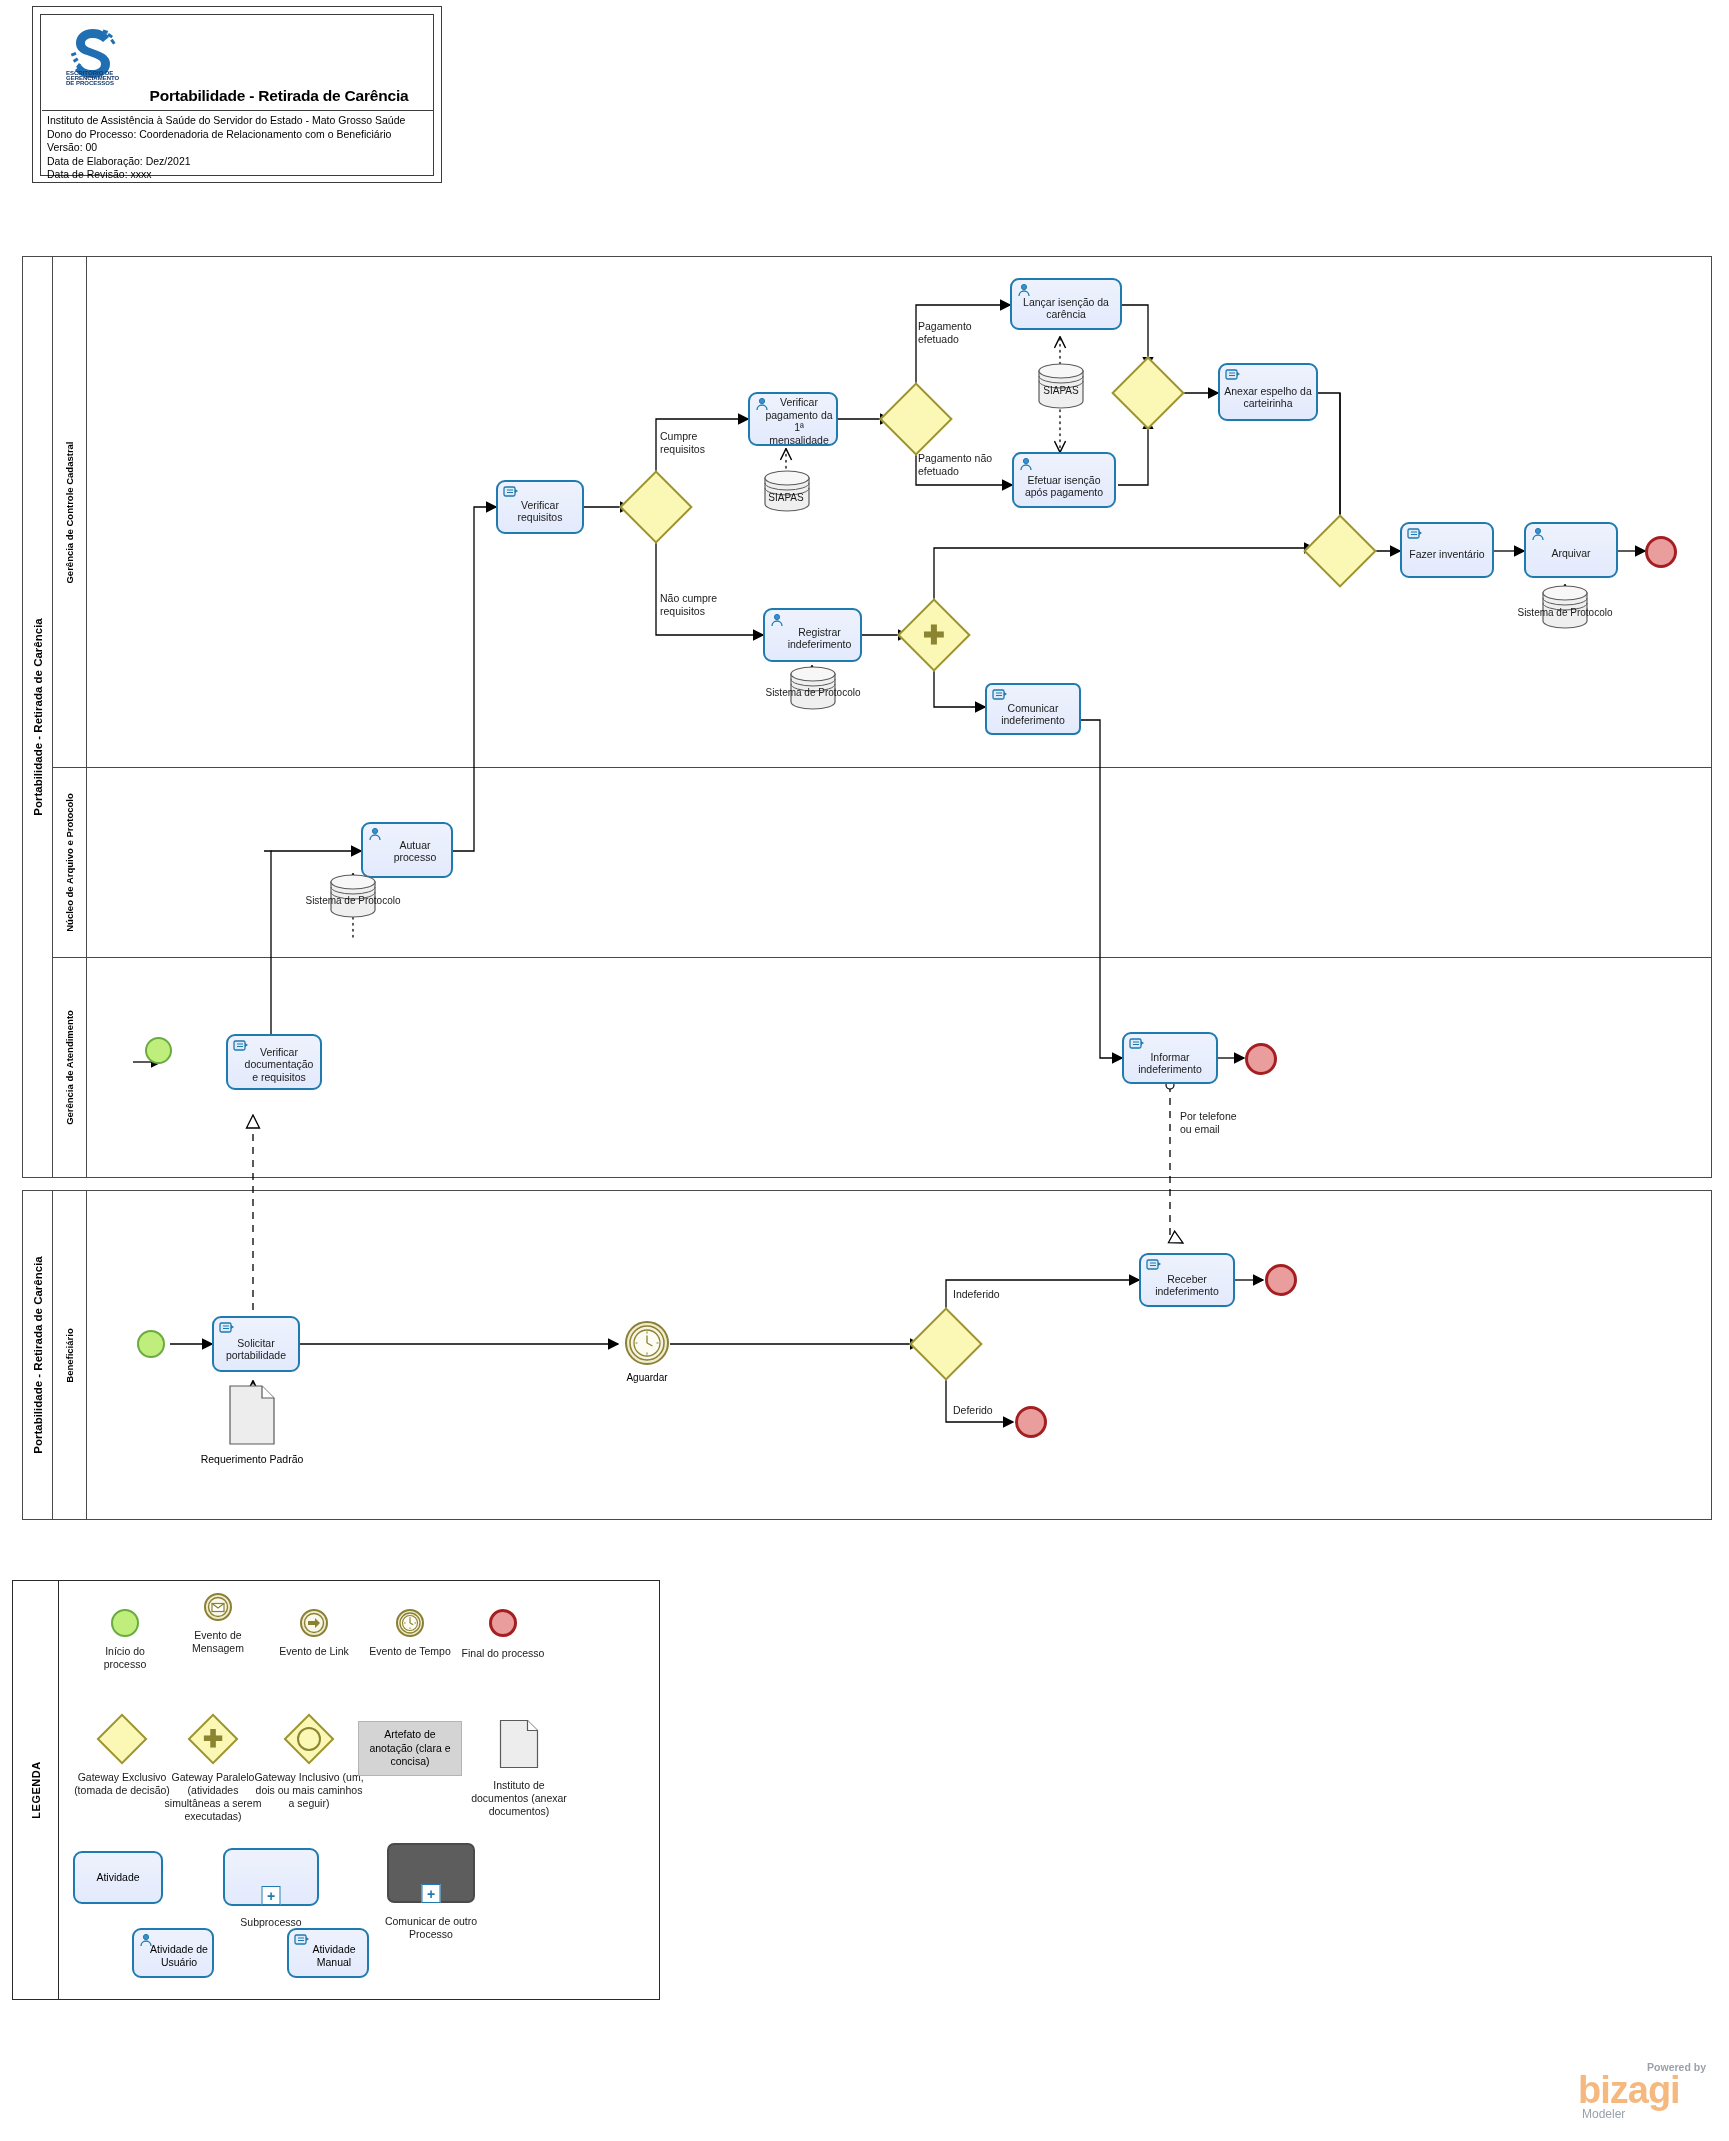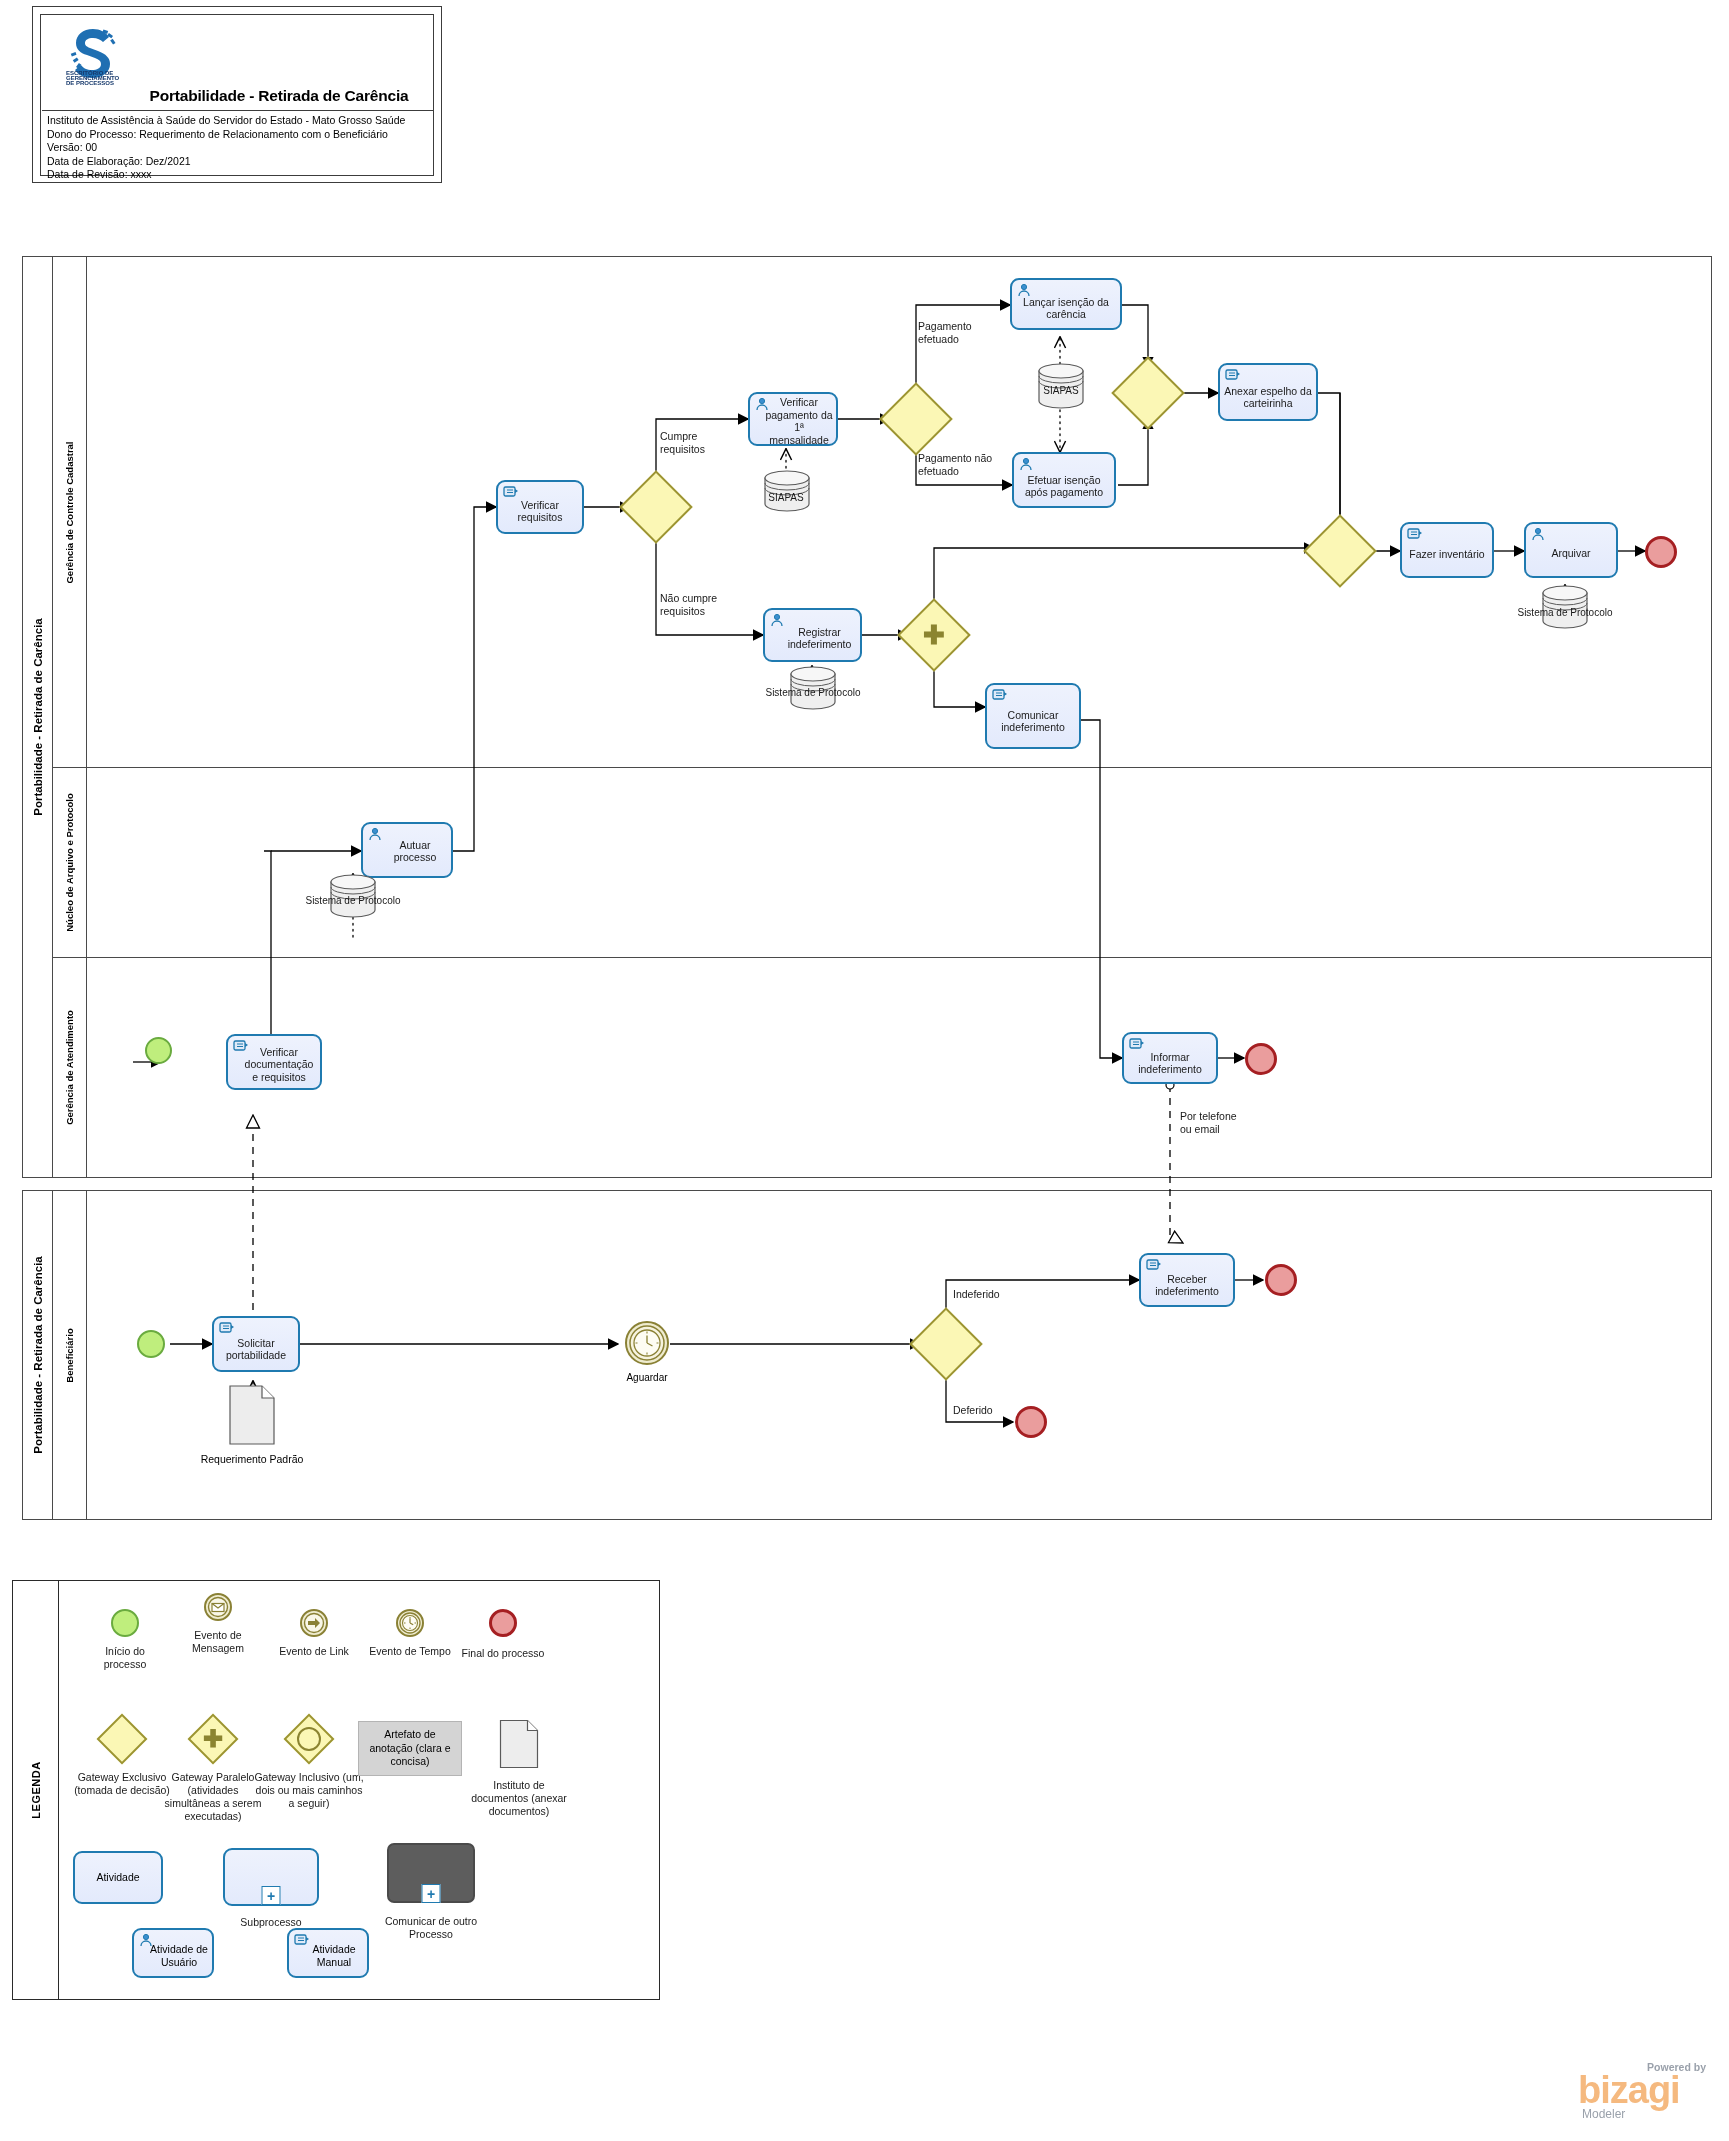--- a/index.html
+++ b/index.html
@@ -92,21 +92,21 @@
           <text x="3" y="50">ESCRITÓRIO DE</text>
           <text x="3" y="55">GERENCIAMENTO</text>
           <text x="3" y="60">DE PROCESSOS</text>
         </g>
       </svg>
     </div>
     <div id="header-title">Portabilidade - Retirada de Carência</div>
     <div id="header-rule"></div>
     <div id="header-meta">
       <div>Instituto de Assistência à Saúde do Servidor do Estado - Mato Grosso Saúde</div>
-      <div>Dono do Processo: Requerimento de Relacionamento com o Beneficiário</div>
+      <div>Dono do Processo: Coordenadoria de Relacionamento com o Beneficiário</div>
       <div>Versão: 00</div>
       <div>Data de Elaboração: Dez/2021</div>
       <div>Data de Revisão: xxxx</div>
     </div>
   </div>
 </div>
 
 <div class="abs pool" id="pool1" style="left:22px;top:256px;width:1690px;height:922px;">
   <div class="pool-title">
     <span>Portabilidade - Retirada de Carência</span>
@@ -303,21 +303,21 @@
 <div class="abs task" style="left:763px;top:608px;width:99px;height:54px;">
   <span class="task-icon">
     <svg width="16" height="14" viewBox="0 0 16 14">
         <circle cx="7" cy="4" r="2.6" fill="#3b8fd0" stroke="#1f7ab0" stroke-width="1"></circle>
         <path d="M2 13c0-3 2.3-5 5-5s5 2 5 5" fill="none" stroke="#1f7ab0" stroke-width="1.3"></path>
       </svg>
   </span>
   <span class="tlabel" style="padding-left:14px;padding-top:6px;">Registrar indeferimento</span>
 </div>
 
-<div class="abs task" style="left:985px;top:683px;width:96px;height:66px;">
+<div class="abs task" style="left:985px;top:683px;width:96px;height:52px;border-radius:7px;">
   <span class="task-icon">
     <svg width="16" height="14" viewBox="0 0 16 14">
         <rect x="1" y="2" width="11" height="9" rx="1.5" fill="#dfeaf8" stroke="#1f7ab0" stroke-width="1.3"></rect>
         <path d="M4 5h6M4 7.5h6" stroke="#1f7ab0" stroke-width="1"></path>
         <path d="M12 4l3 2-3 2z" fill="#1f7ab0"></path>
       </svg>
   </span>
   <span class="tlabel" style="padding-top:10px;">Comunicar indeferimento</span>
 </div>
 

